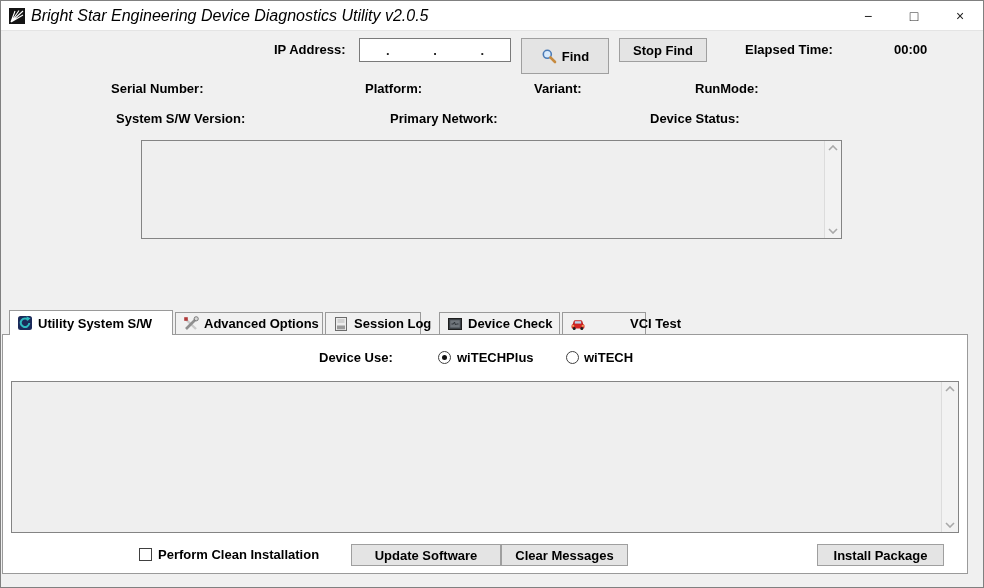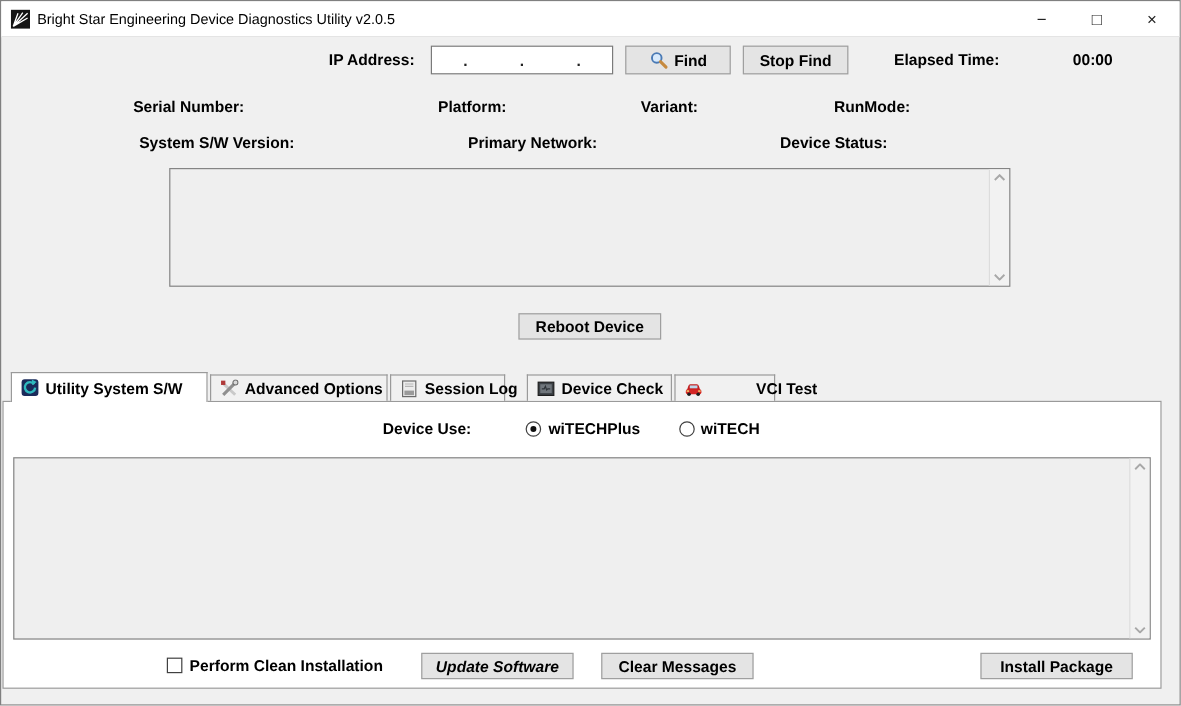--- a/index.html
+++ b/index.html
@@ -5,21 +5,21 @@
   html,body{margin:0;padding:0;background:#cfcfcf;}
   #window{
     position:relative;width:984px;height:588px;background:#f0f0f0;
     border:1px solid #808080;box-sizing:border-box;overflow:hidden;
     font-family:"Liberation Sans",sans-serif;color:#000;
   }
   
   .titlebar{position:absolute;left:0;top:0;width:100%;height:30px;background:#ffffff;
     border-bottom:1px solid #e4e4e4;display:flex;align-items:center;box-sizing:border-box;}
   .appicon{width:16px;height:16px;margin:0 6px 0 8px;flex:0 0 auto;}
-  .apptitle{font-size:12px;white-space:nowrap;}
+  .apptitle{font-size:16px;white-space:nowrap;font-style:italic;}
   .wbtns{margin-left:auto;display:flex;height:100%;}
   .wbtn{width:46px;height:100%;display:flex;align-items:center;justify-content:center;
     font-size:14px;color:#222;cursor:default;}
   
   .lbl{position:absolute;font-size:13px;font-weight:bold;white-space:nowrap;}
   .btn{position:absolute;background:#e4e4e4;border:1px solid #9f9f9f;box-sizing:border-box;
     display:flex;align-items:center;justify-content:center;gap:5px;
     font-size:13px;font-weight:bold;white-space:nowrap;}
   .textbox{position:absolute;background:#efefef;border:1px solid #848484;box-sizing:border-box;
     font-size:13px;overflow:hidden;}
@@ -62,21 +62,21 @@
       <div class="wbtn">−</div>
       <div class="wbtn">□</div>
       <div class="wbtn">×</div>
     </div>
   </div>
 
   <div class="lbl" style="left:273px;top:41px;">IP Address:</div>
   <div class="ipfield" style="left:358px;top:37px;width:152px;height:24px;">
     <span class="ip-dots">. . .</span>
   </div>
-  <div class="btn" style="left:520px;top:37px;width:88px;height:24px;">
+  <div class="btn" style="left:520px;top:37px;width:88px;height:36px;">
     <svg class="icon16" viewBox="0 0 16 16">
       <circle cx="6.3" cy="6.3" r="4" fill="#d8eafc" stroke="#4a7ab5" stroke-width="1.6"></circle>
       <line x1="9.4" y1="9.4" x2="14" y2="14" stroke="#c68a3f" stroke-width="2.6" stroke-linecap="round"></line>
     </svg>
     <span>Find</span>
   </div>
   <div class="btn" style="left:618px;top:37px;width:88px;height:24px;">
     <span>Stop Find</span>
   </div>
   <div class="lbl" style="left:744px;top:41px;">Elapsed Time:</div>
@@ -95,23 +95,20 @@
     <div class="vscroll">
       <svg width="10" height="6" viewBox="0 0 10 6">
         <polyline points="1,5 5,1 9,5" fill="none" stroke="#a8a8a8" stroke-width="1.6"></polyline>
       </svg>
       <svg width="10" height="6" viewBox="0 0 10 6">
         <polyline points="1,1 5,5 9,1" fill="none" stroke="#a8a8a8" stroke-width="1.6"></polyline>
       </svg>
     </div>
   </div>
 
-  <div class="btn" style="left:431px;top:260px;width:119px;height:22px;">
-    <span>Reboot Device</span>
-  </div>
 
   <div class="panel"></div>
 
   <div class="tab active" style="left:8px;width:164px;">
     <svg class="icon16" viewBox="0 0 16 16">
       <rect x="1" y="1" width="14" height="14" rx="2.5" fill="#1b2a5a"></rect>
       <path d="M11.5 5.2 A4.3 4.3 0 1 0 12.3 8" stroke="#2fb9bf" stroke-width="2" fill="none"></path>
       <path d="M9.5 1.2 L13.6 3.4 L9.8 5.8 Z" fill="#2fb9bf"></path>
     </svg>
     <span>Utility System S/W</span>
@@ -168,21 +165,21 @@
         <polyline points="1,5 5,1 9,5" fill="none" stroke="#a8a8a8" stroke-width="1.6"></polyline>
       </svg>
       <svg width="10" height="6" viewBox="0 0 10 6">
         <polyline points="1,1 5,5 9,1" fill="none" stroke="#a8a8a8" stroke-width="1.6"></polyline>
       </svg>
     </div>
   </div>
 
   <div class="cb" style="left:138px;top:547px;"></div>
   <div class="lbl z4" style="left:157px;top:546px;">Perform Clean Installation</div>
-  <div class="btn z4" style="left:350px;top:543px;width:127px;height:22px;font-style:italic;">
+  <div class="btn z4" style="left:350px;top:543px;width:150px;height:22px;">
     <span>Update Software</span>
   </div>
   <div class="btn z4" style="left:500px;top:543px;width:127px;height:22px;">
     <span>Clear Messages</span>
   </div>
   <div class="btn z4" style="left:816px;top:543px;width:127px;height:22px;">
     <span>Install Package</span>
   </div>
 
 </div>

